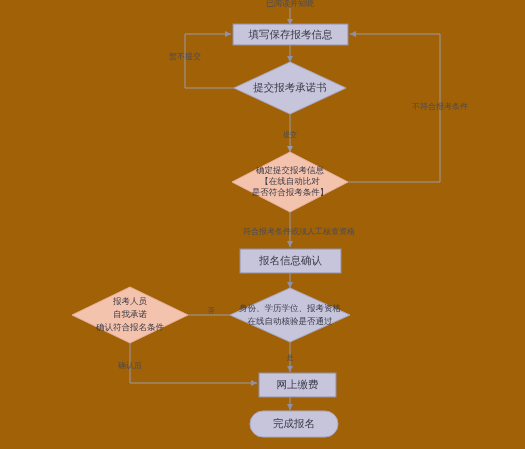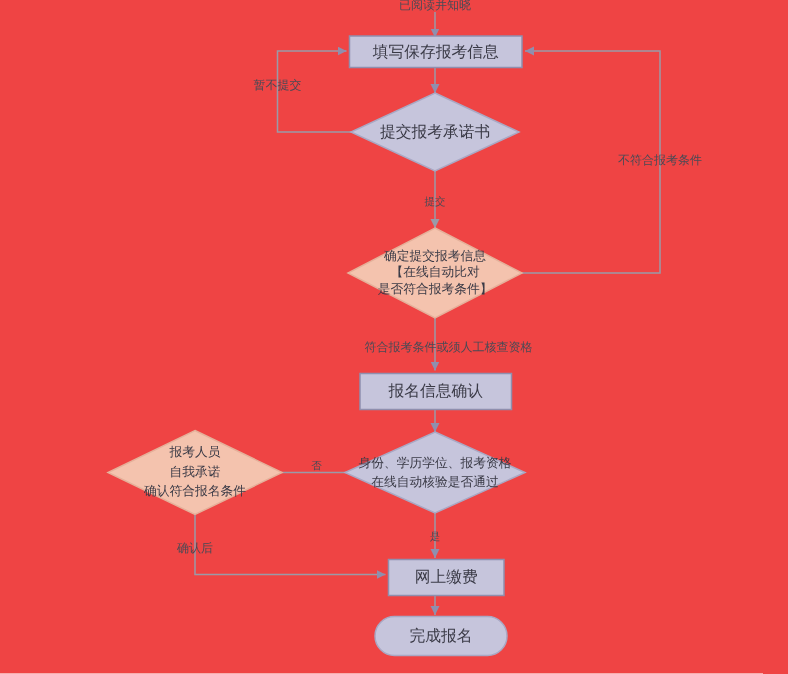--- a/index.html
+++ b/index.html
@@ -4,21 +4,21 @@
 <style>
   html, body {
     margin: 0;
     padding: 0;
     background: #ffffff;
   }
   #canvas {
     position: relative;
     width: 525px;
     height: 449px;
-    background: #ef4444;
+    background: #a16207;
     overflow: hidden;
     font-family: "Liberation Sans", "DejaVu Sans", sans-serif;
   }
   svg#flow {
     position: absolute;
     left: 0;
     top: 0;
     width: 525px;
     height: 449px;
   }

